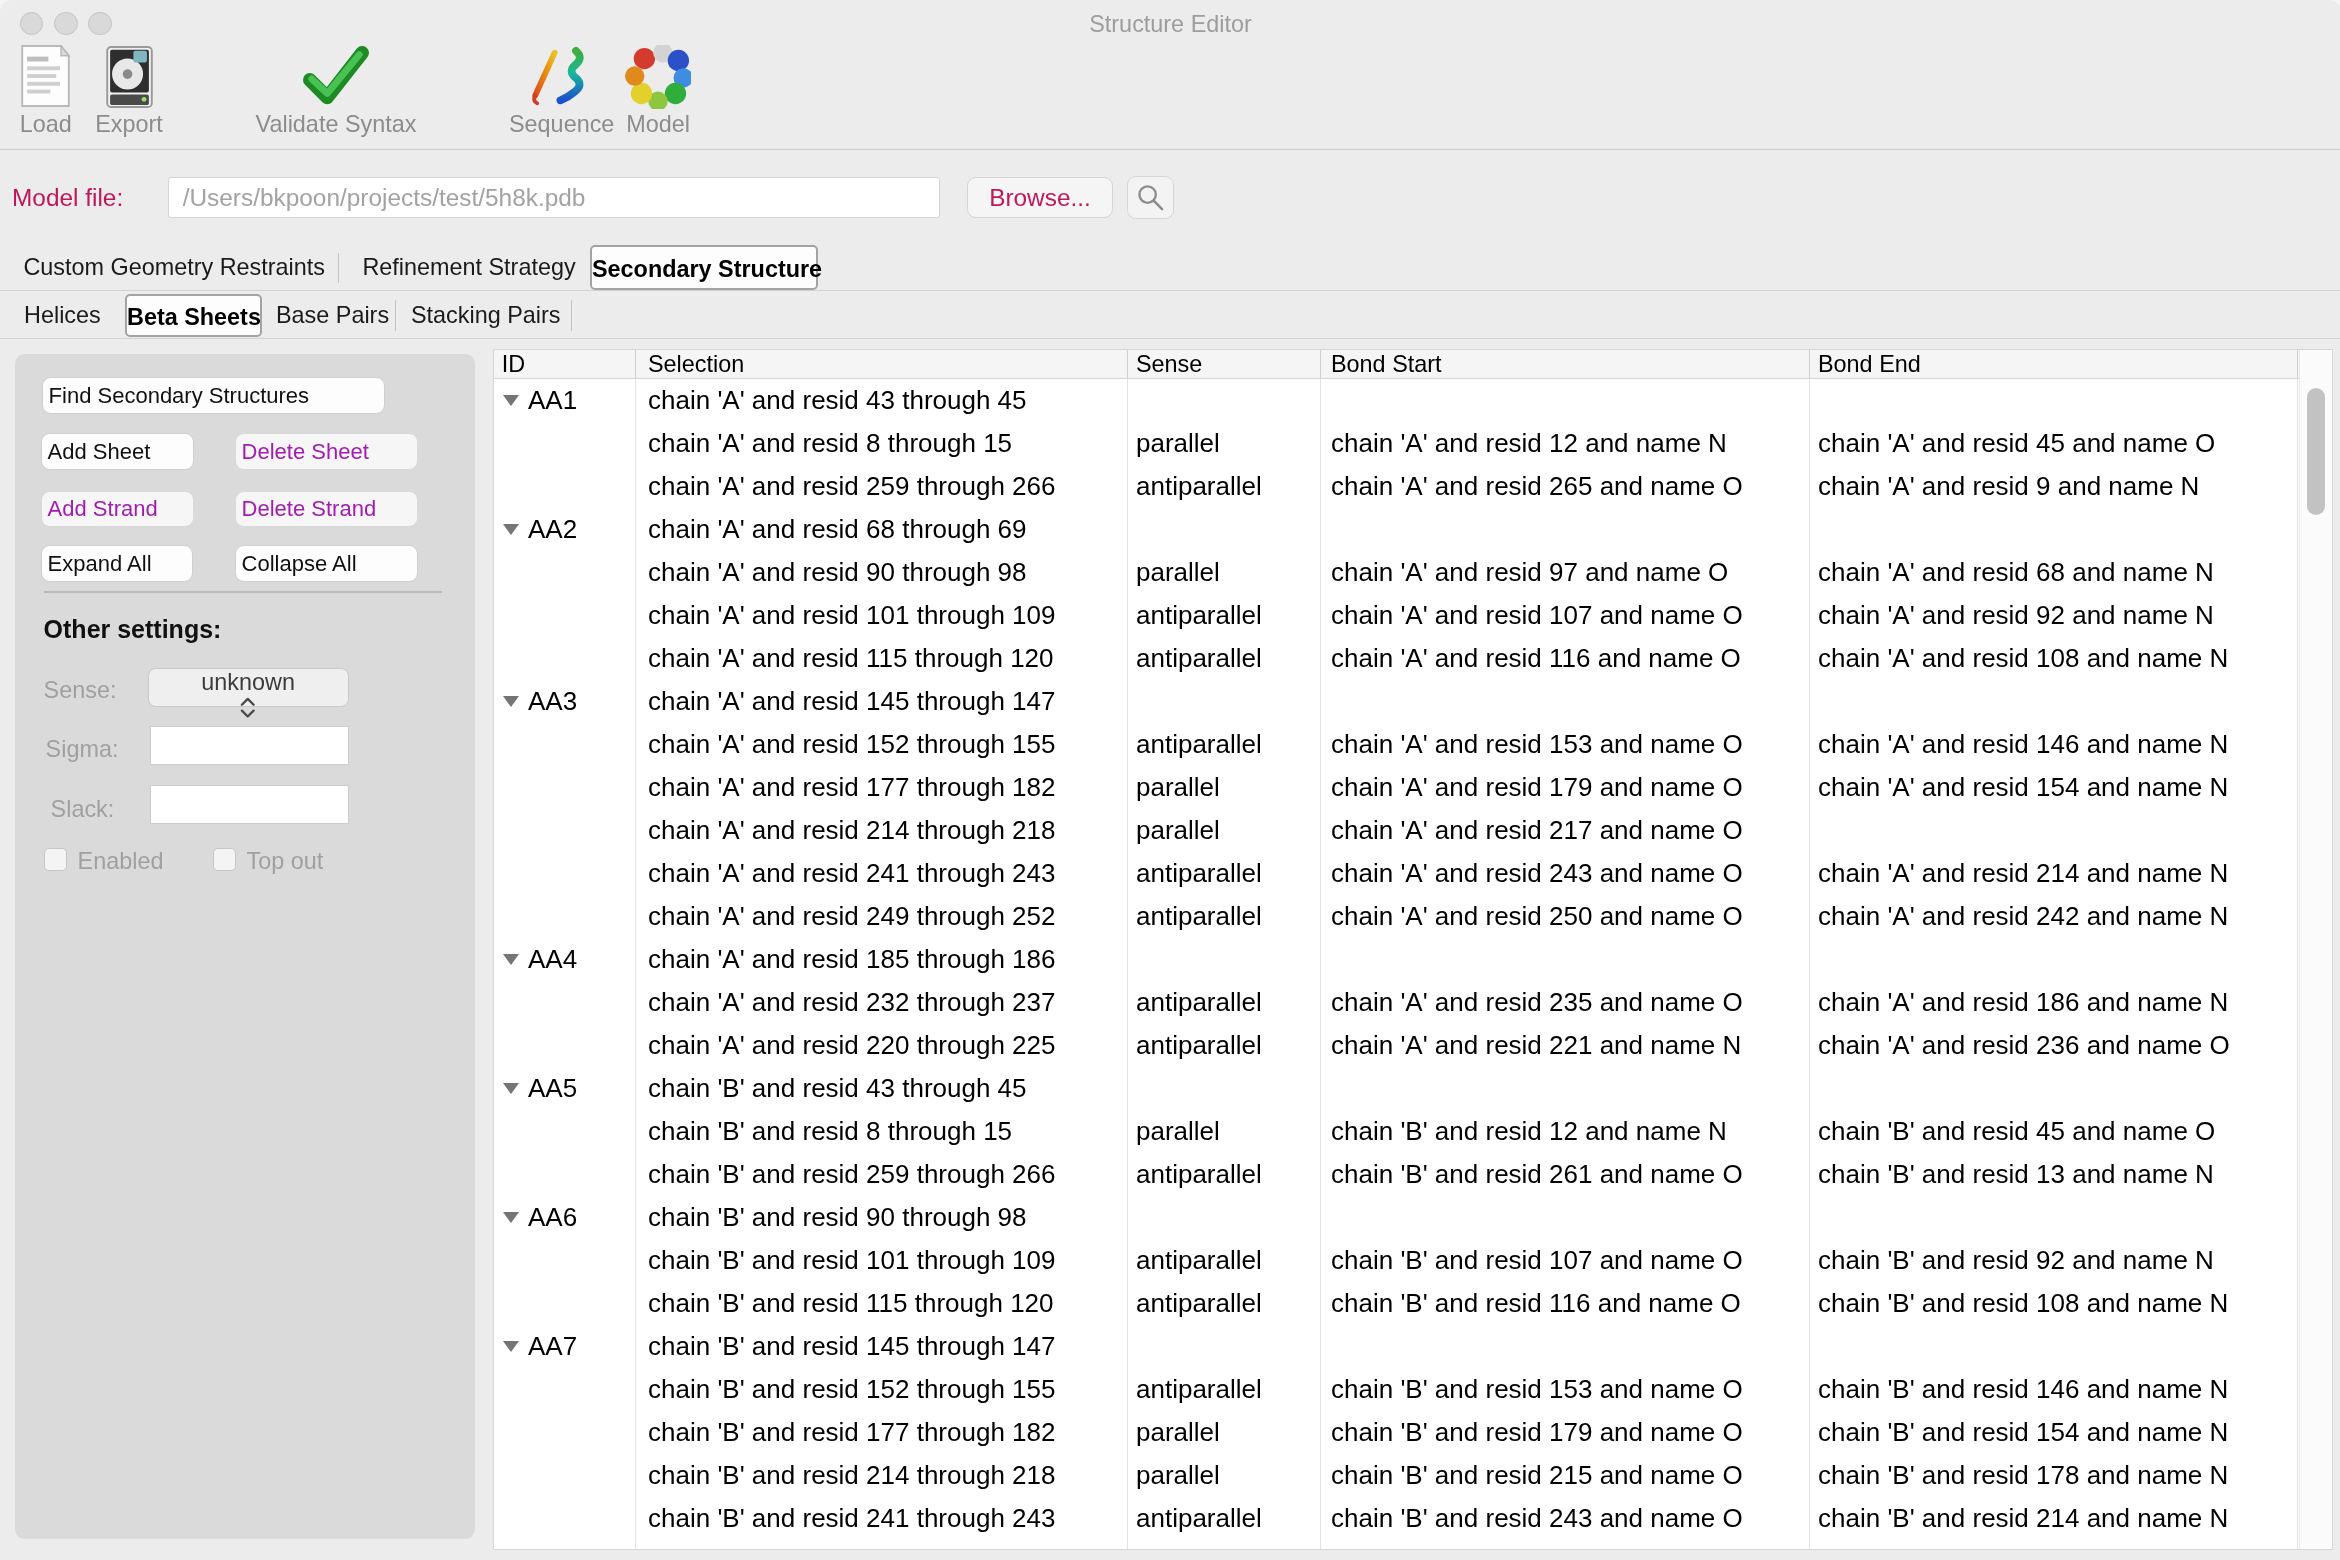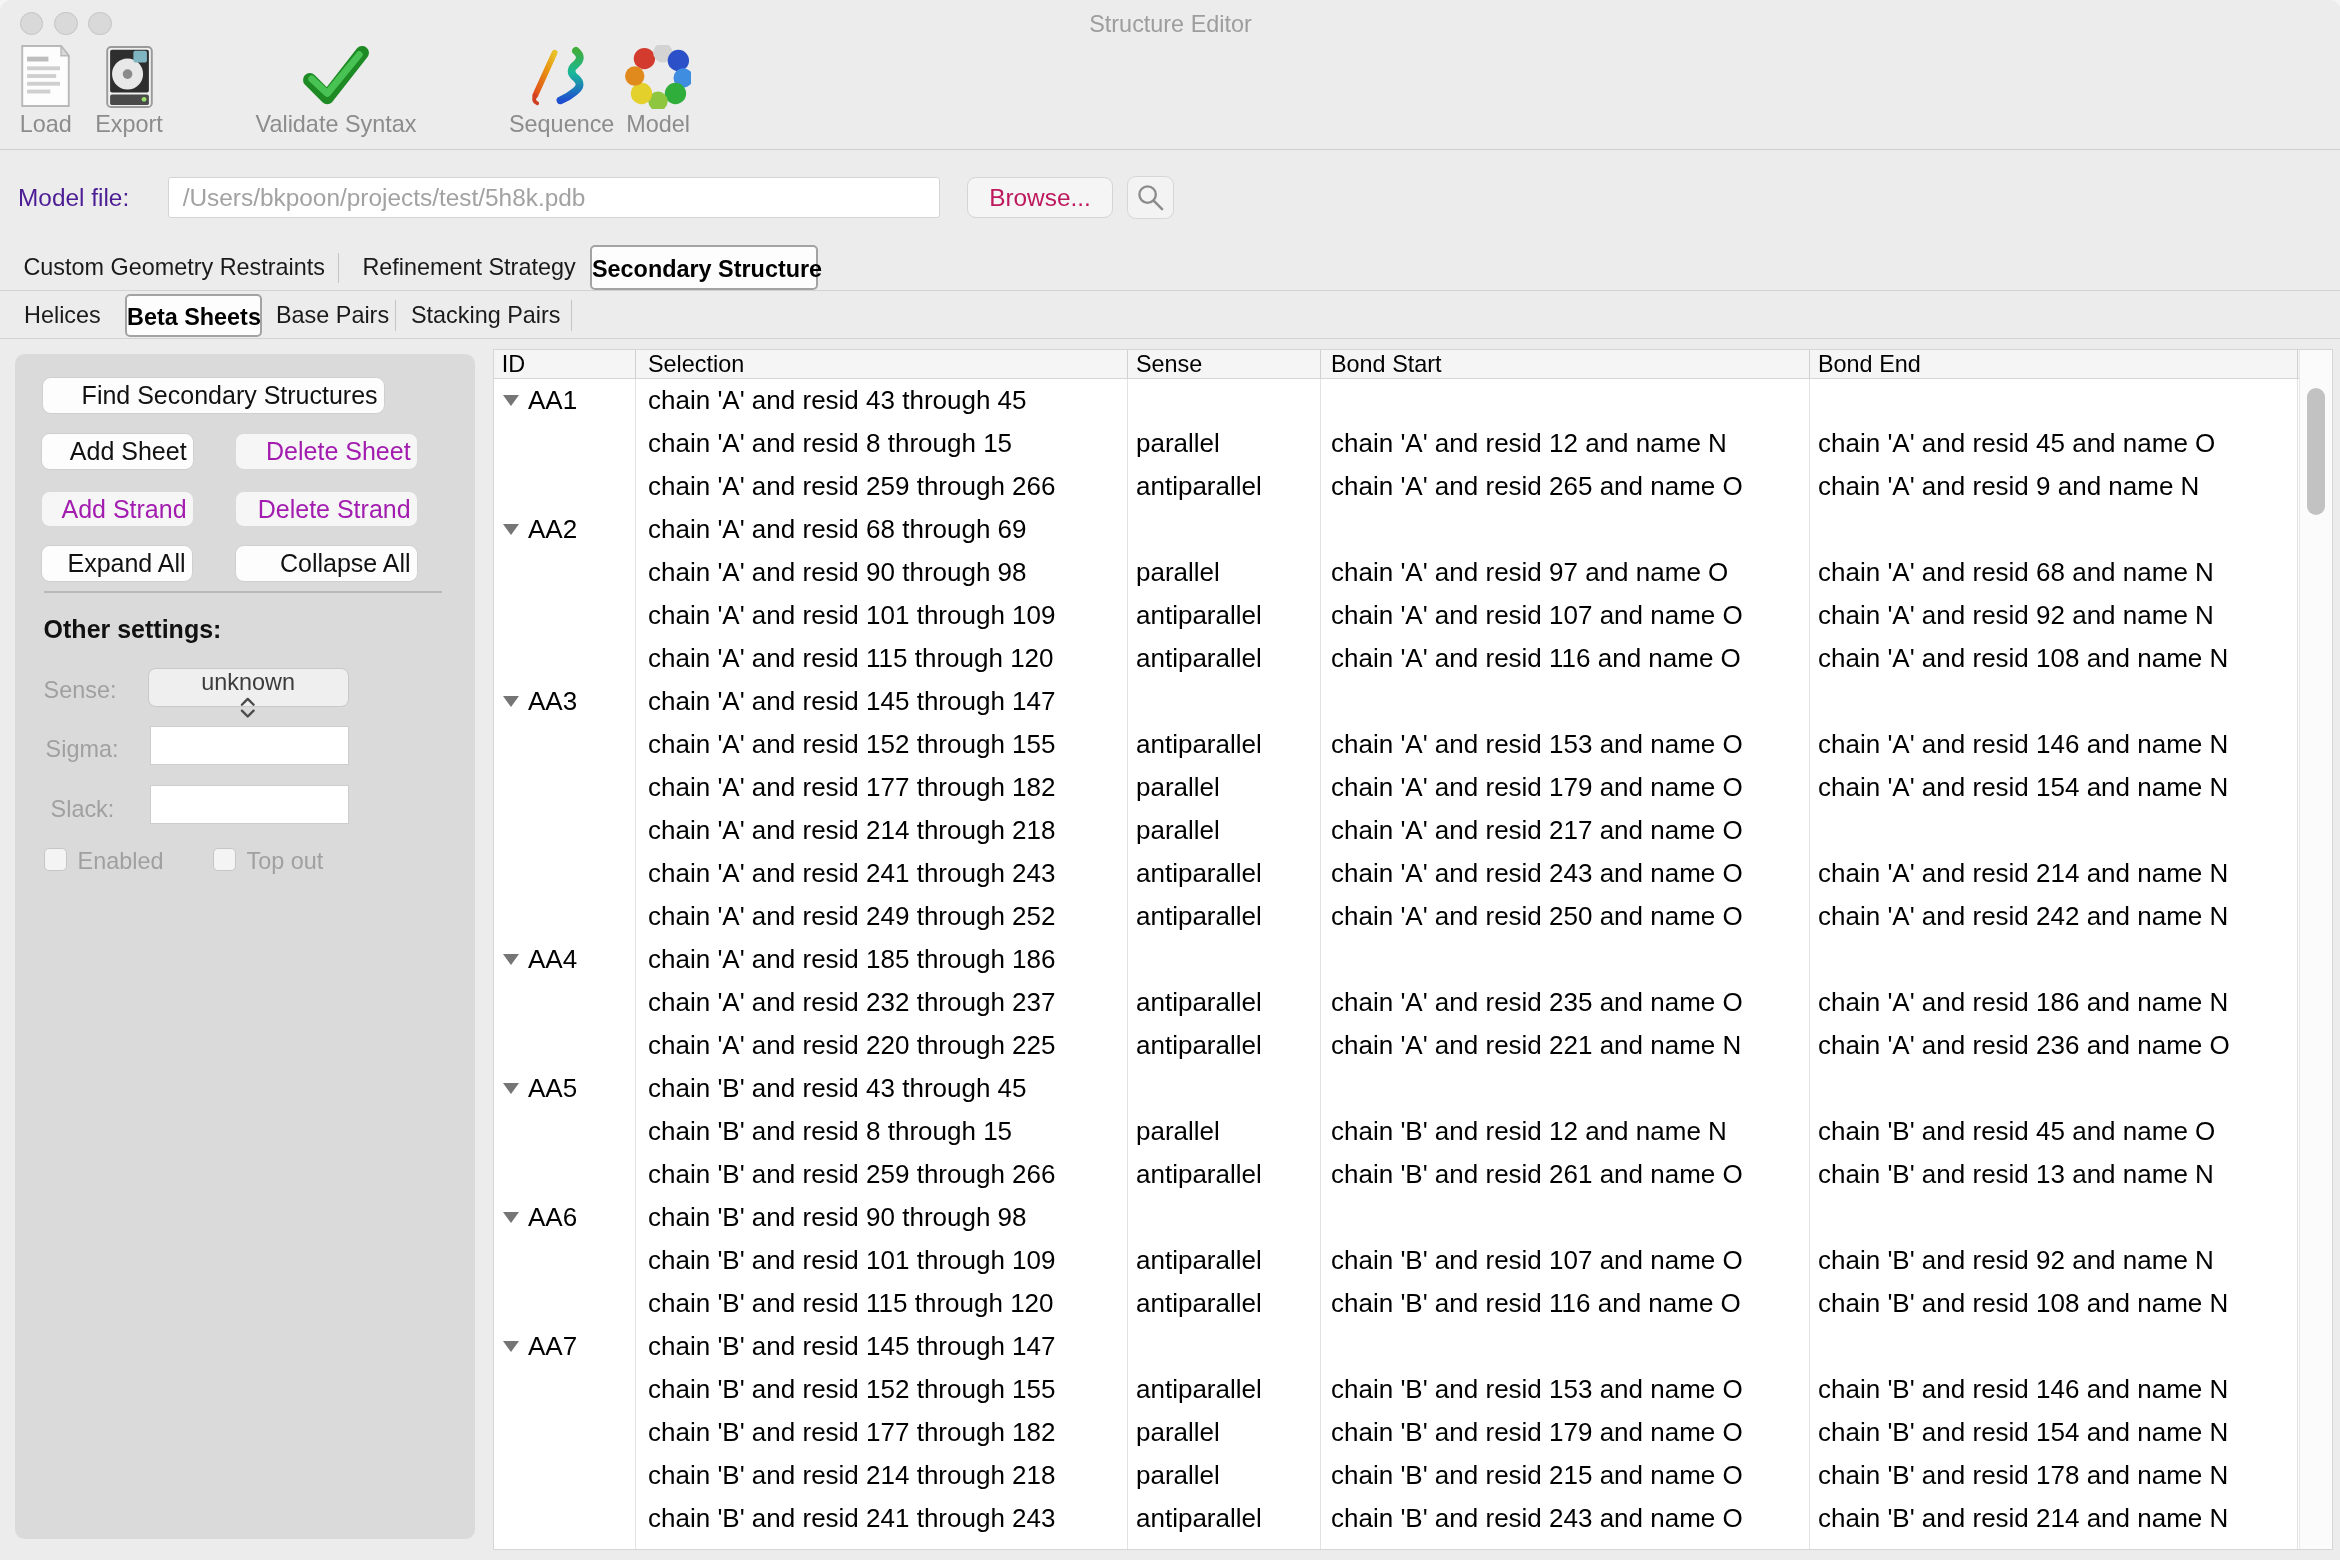--- a/index.html
+++ b/index.html
@@ -16,22 +16,22 @@
   .light{position:absolute;top:11.7px;width:21.5px;height:21.5px;border-radius:50%;
     background:#d9d9d9;border:1px solid #c3c3c3;}
   .light.l1{left:19.5px}.light.l2{left:54px}.light.l3{left:88px}
   
   .toolbar{position:absolute;left:0;top:45px;width:100%;height:104px;
     border-bottom:1px solid #cfcfcf;}
   .tool{position:absolute;top:0;text-align:center;}
   .tool .ticon{display:block;margin:0 auto;}
   .tool .tlabel{display:block;margin-top:2px;font-size:23.4px;color:#8c8c8c;white-space:nowrap;}
   
-  .filebar-label{position:absolute;left:18px;top:132px;height:41px;line-height:41px;
-    font-size:24.4px;color:#4c1d95;}
+  .filebar-label{position:absolute;left:12px;top:132px;height:41px;line-height:41px;
+    font-size:24.4px;color:#be185d;}
   .file-input{position:absolute;left:168px;top:132px;width:772px;height:41px;
     box-sizing:border-box;background:#fff;border:1px solid #d4d4d4;border-radius:2.9px;
     font-family:"Liberation Sans",sans-serif;font-size:24.4px;color:#a2a2a2;padding:0 0 0 13.7px;}
   .browse-btn{position:absolute;left:967px;top:132px;width:146px;height:41px;
     box-sizing:border-box;background:#f5f5f5;border:1px solid #d4d4d4;border-radius:8.8px;
     font-family:"Liberation Sans",sans-serif;font-size:24.4px;color:#be185d;}
   .search-btn{position:absolute;left:1127px;top:131px;width:47px;height:43px;
     box-sizing:border-box;background:#f3f3f3;border:1px solid #d6d6d6;border-radius:8.8px;
     display:flex;align-items:center;justify-content:center;}
   
@@ -41,22 +41,22 @@
   .tabrow2{top:293px;height:45px;border-bottom:1px solid #d2d2d2;}
   .tab{position:absolute;top:0;height:45px;line-height:45px;text-align:center;
     font-size:23.4px;color:#1a1a1a;white-space:nowrap;}
   .tab.selected{background:#fdfdfd;border:2px solid #a3a3a3;border-radius:5px;
     font-weight:bold;color:#000;box-sizing:border-box;}
   .tabdiv{position:absolute;width:1px;background:#c4c4c4;}
   
   .panel{position:absolute;left:14.6px;top:354px;width:460px;height:1185px;
     background:#dadada;border-radius:9.8px;}
   .pbtn{position:absolute;box-sizing:border-box;background:#fdfdfd;border:1px solid #cfcfcf;
-    border-radius:8.8px;font-family:"Liberation Sans",sans-serif;font-size:25px;color:#111;
-    text-align:right;}
+    border-radius:8.8px;font-family:"Liberation Sans",sans-serif;font-size:22px;color:#111;
+    text-align:left;}
   .pbtn.disabled{background:#f6f6f6;border-color:#d9d9d9;color:#a21caf;}
   .pdivider{position:absolute;left:29px;top:237px;width:398px;height:2px;background:#b9b9b9;}
   .osettings-title{position:absolute;left:29px;top:261px;font-size:25px;font-weight:600;color:#111;}
   .plabel{position:absolute;font-size:23.4px;color:#a0a0a0;}
   .dropdown{position:absolute;left:133px;top:314px;width:201px;height:39px;box-sizing:border-box;
     background:#efefef;border:1px solid #c9c9c9;border-radius:7.8px;display:flex;
     align-items:center;flex-direction:column;}
   .dropdown .ddtext{flex:1;text-align:center;font-size:23.4px;color:#3c3c3c;}
   .dropdown .stepper{width:29px;display:flex;align-items:center;justify-content:center;}
   .pfield{position:absolute;width:199px;height:39px;box-sizing:border-box;background:#fff;

